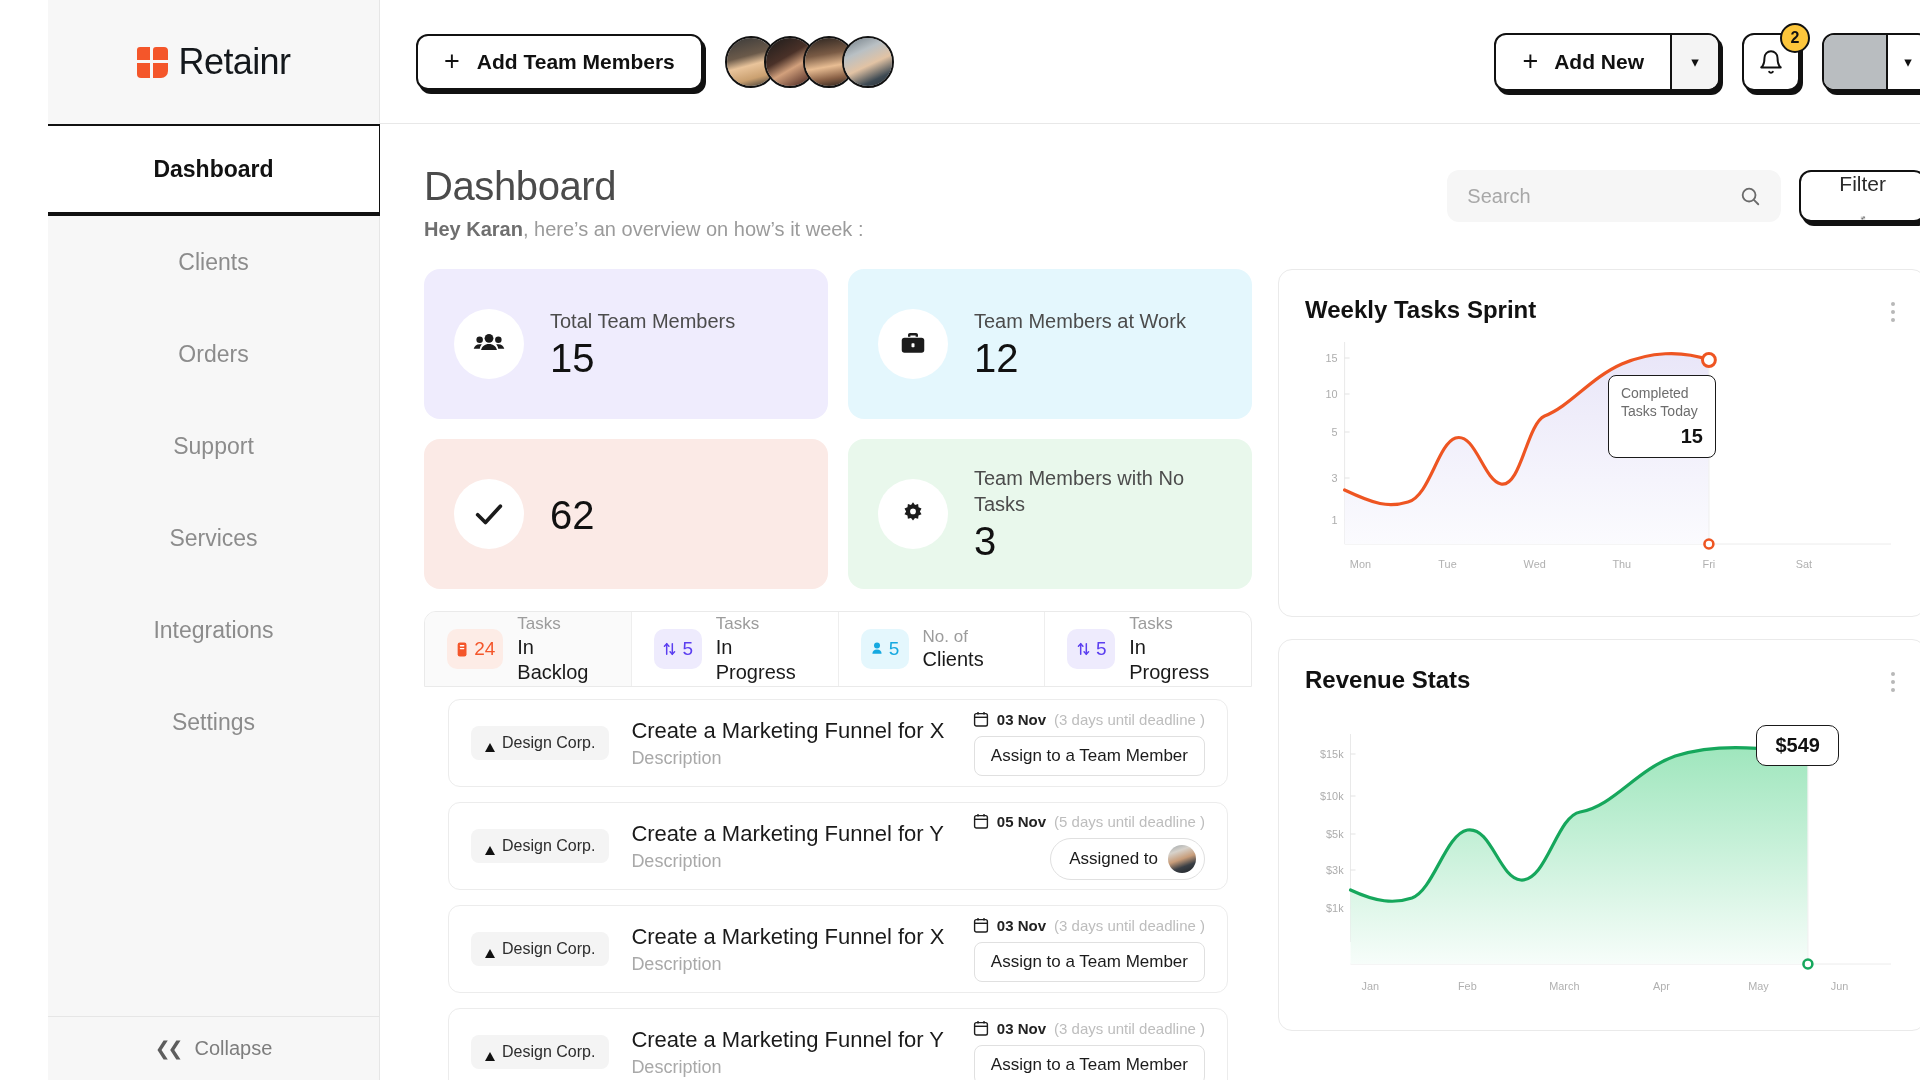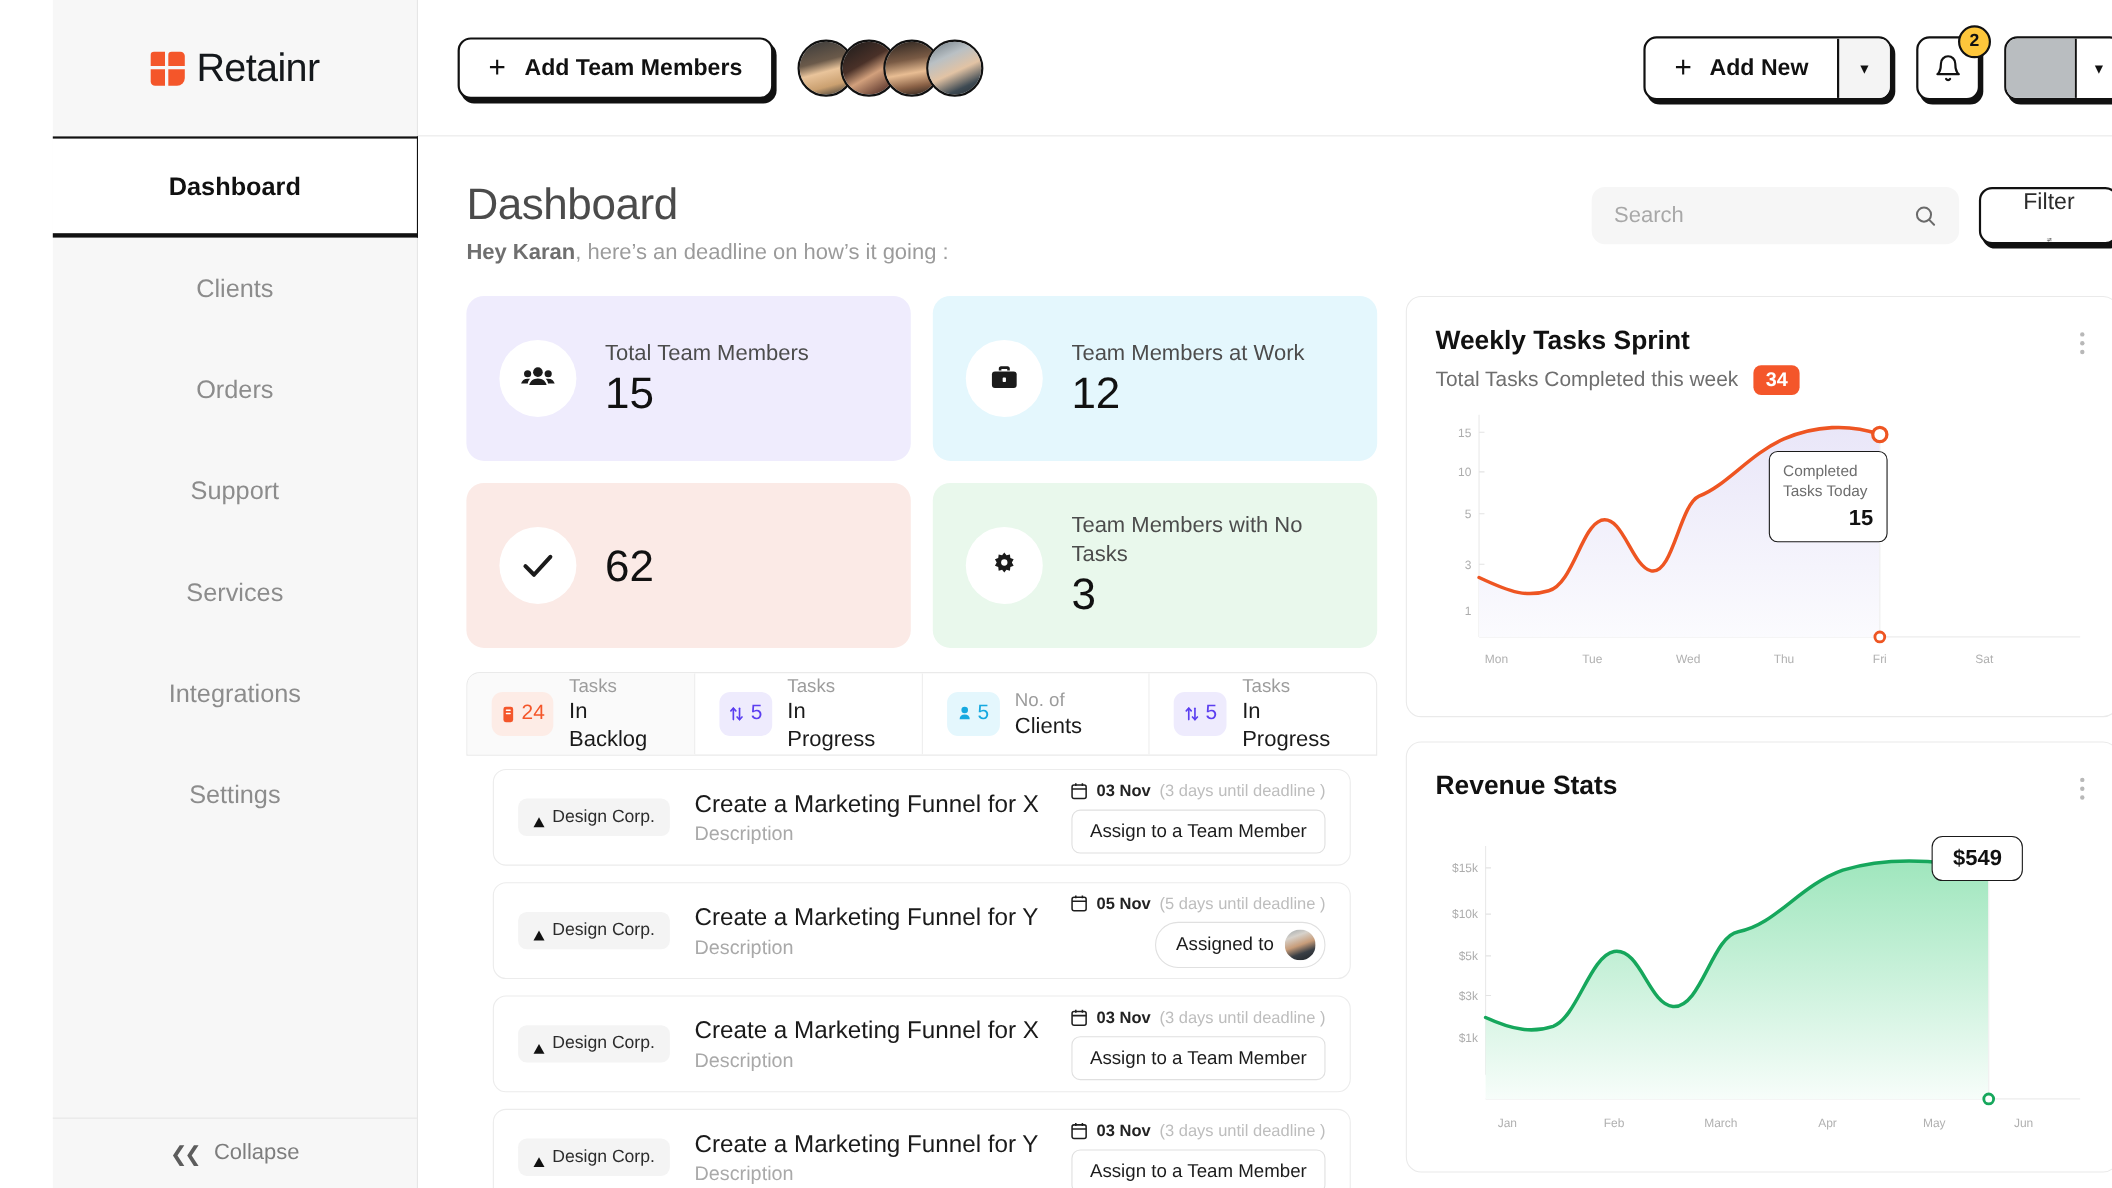--- a/index.html
+++ b/index.html
@@ -343,21 +343,21 @@
         </div>
       </div>
     </header>
 
     <div class="content">
 
       <div class="page-head">
         <div>
           <div class="page-title">Dashboard</div>
           <div class="page-sub">
-            <b>Hey Karan</b><span>, here’s an deadline on how’s it going :</span>
+            <b>Hey Karan</b><span>, here’s an overview on how’s it week :</span>
           </div>
         </div>
 
         <div class="head-tools">
           <div class="search-box">
             <input placeholder="Search" style="">
             <svg width="22" height="22" viewBox="0 0 24 24" fill="none" stroke="#6a6a6a" stroke-width="2" stroke-linecap="round">
               <circle cx="11" cy="11" r="7"></circle>
                 <line x1="16.5" y1="16.5" x2="21" y2="21"></line>
             </svg>
@@ -606,24 +606,20 @@
 
         <div class="col-right">
 
           <section class="card">
             <div class="kebab">
                 <i></i>
                 <i></i>
                 <i></i>
               </div>
             <div class="card-title">Weekly Tasks Sprint</div>
-            <div class="card-sub">
-              <span class="card-sub-text">Total Tasks Completed this week</span>
-              <span class="pill-orange">34</span>
-            </div>
 
             <div class="chart-wrap" style="height:270px;margin-top:8px;">
               <svg width="100%" height="270" viewBox="0 0 600 270" preserveAspectRatio="none">
                 <defs>
                   <linearGradient id="wg" x1="0" y1="0" x2="0" y2="1">
                     <stop offset="0%" stop-color="#e9e6f8"></stop>
                       <stop offset="100%" stop-color="#fbfbfe"></stop>
                   </linearGradient>
                 </defs>
                 <line x1="40" y1="10" x2="40" y2="212" stroke="#e9e9e9" stroke-width="1"></line>

